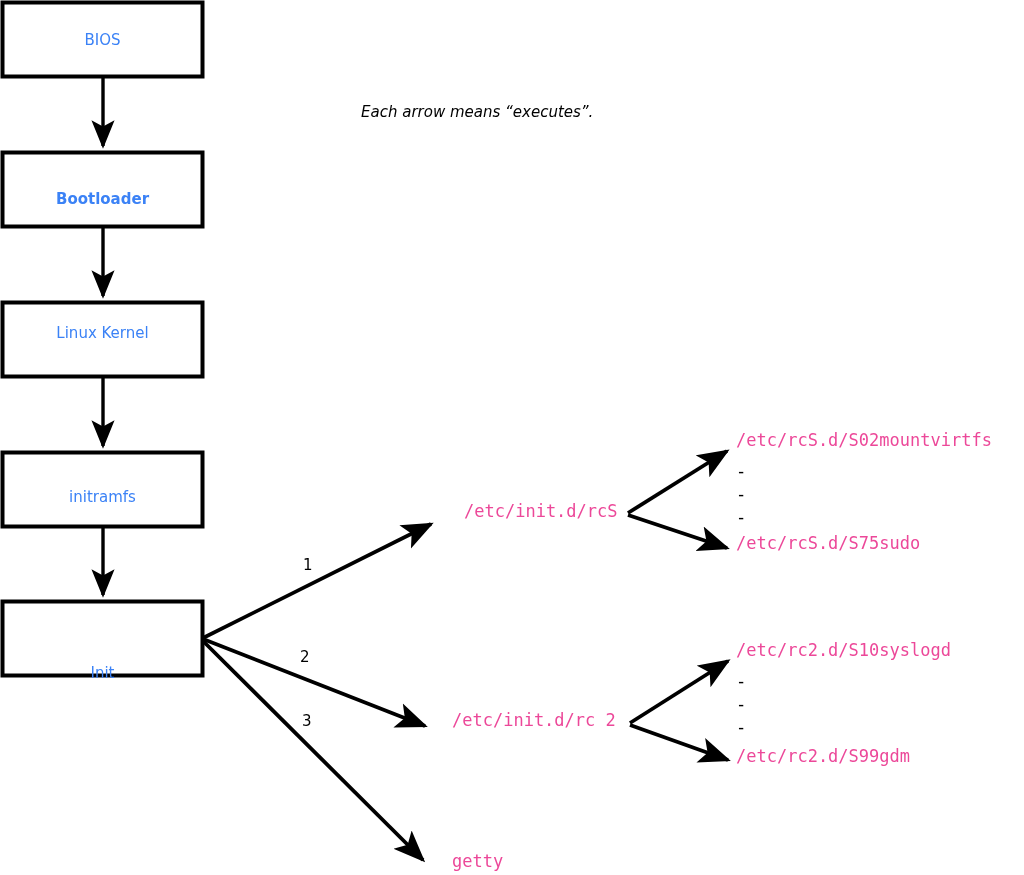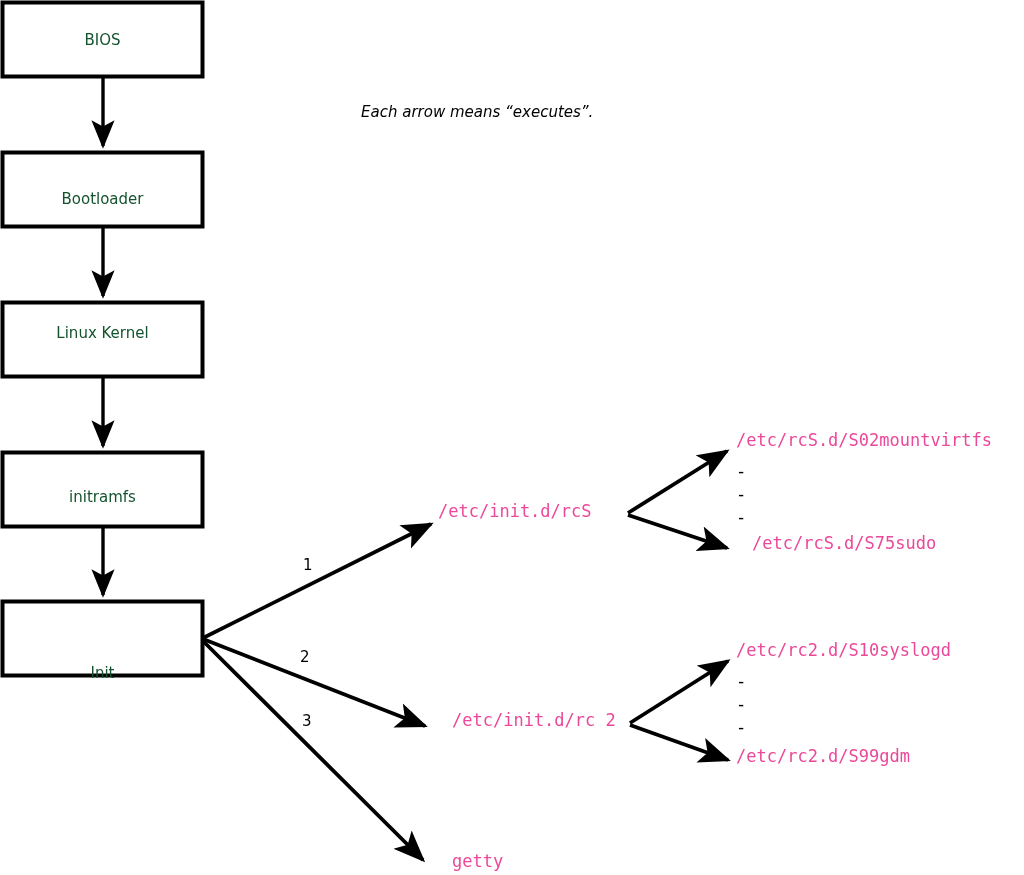--- a/index.html
+++ b/index.html
@@ -22,21 +22,21 @@
     width: 1024px;
     height: 875px;
   }
   .box-label {
     position: absolute;
     display: flex;
     align-items: center;
     justify-content: center;
     font-family: "DejaVu Sans", sans-serif;
     font-size: 15px;
-    color: #14532d;
+    color: #3b82f6;
     letter-spacing: 0px;
     white-space: nowrap;
     pointer-events: none;
   }
   .mono-label {
     position: absolute;
     font-family: "DejaVu Sans Mono", monospace;
     font-size: 17px;
     color: #ec4899;
     white-space: nowrap;
@@ -95,37 +95,37 @@
     <line x1="203" y1="641" x2="423" y2="860" stroke="#000000" stroke-width="3.8" marker-end="url(#arrowhead)"></line>
 
     <line x1="628" y1="513" x2="727" y2="451" stroke="#000000" stroke-width="3.8" marker-end="url(#arrowhead)"></line>
     <line x1="628" y1="515" x2="727" y2="548" stroke="#000000" stroke-width="3.8" marker-end="url(#arrowhead)"></line>
 
     <line x1="630" y1="723" x2="728" y2="661" stroke="#000000" stroke-width="3.8" marker-end="url(#arrowhead)"></line>
     <line x1="630" y1="725" x2="728" y2="760" stroke="#000000" stroke-width="3.8" marker-end="url(#arrowhead)"></line>
   </svg>
 
   <div class="box-label" style="left:2px; top:2px; width:201px; height:75px;">BIOS</div>
-  <div class="box-label" style="left:2px; top:152px; width:201px; height:93px;">Bootloader</div>
+  <div class="box-label" style="left:2px; top:152px; width:201px; height:93px;font-weight:bold;">Bootloader</div>
   <div class="box-label" style="left:2px; top:302px; width:201px; height:62px;">Linux Kernel</div>
   <div class="box-label" style="left:2px; top:452px; width:201px; height:90px;">initramfs</div>
   <div class="box-label" style="left:2px; top:635px; width:201px; height:75px;text-align:right;">Init</div>
 
   <div class="note-label" style="left:361px; top:105px;font-style:italic;">Each arrow means “executes”.</div>
 
   <div class="num-label" style="left:303px; top:558px;">1</div>
   <div class="num-label" style="left:300px; top:650px;">2</div>
   <div class="num-label" style="left:302px; top:714px;">3</div>
 
-  <div class="mono-label" style="left:438px; top:503px;">/etc/init.d/rcS</div>
+  <div class="mono-label" style="left:464px; top:503px;">/etc/init.d/rcS</div>
   <div class="mono-label" style="left:452px; top:712px;">/etc/init.d/rc 2</div>
   <div class="mono-label" style="left:452px; top:853px;">getty</div>
 
   <div class="mono-label" style="left:736px; top:432px;">/etc/rcS.d/S02mountvirtfs</div>
-  <div class="mono-label" style="left:736px; top:535px;margin-left:16px;">/etc/rcS.d/S75sudo</div>
+  <div class="mono-label" style="left:736px; top:535px;">/etc/rcS.d/S75sudo</div>
   <div class="mono-label" style="left:736px; top:642px;">/etc/rc2.d/S10syslogd</div>
   <div class="mono-label" style="left:736px; top:748px;">/etc/rc2.d/S99gdm</div>
 
   <div class="dash-label" style="left:736px; top:463px;">-</div>
   <div class="dash-label" style="left:736px; top:486px;">-</div>
   <div class="dash-label" style="left:736px; top:509px;">-</div>
   <div class="dash-label" style="left:736px; top:673px;">-</div>
   <div class="dash-label" style="left:736px; top:696px;">-</div>
   <div class="dash-label" style="left:736px; top:719px;">-</div>
 

